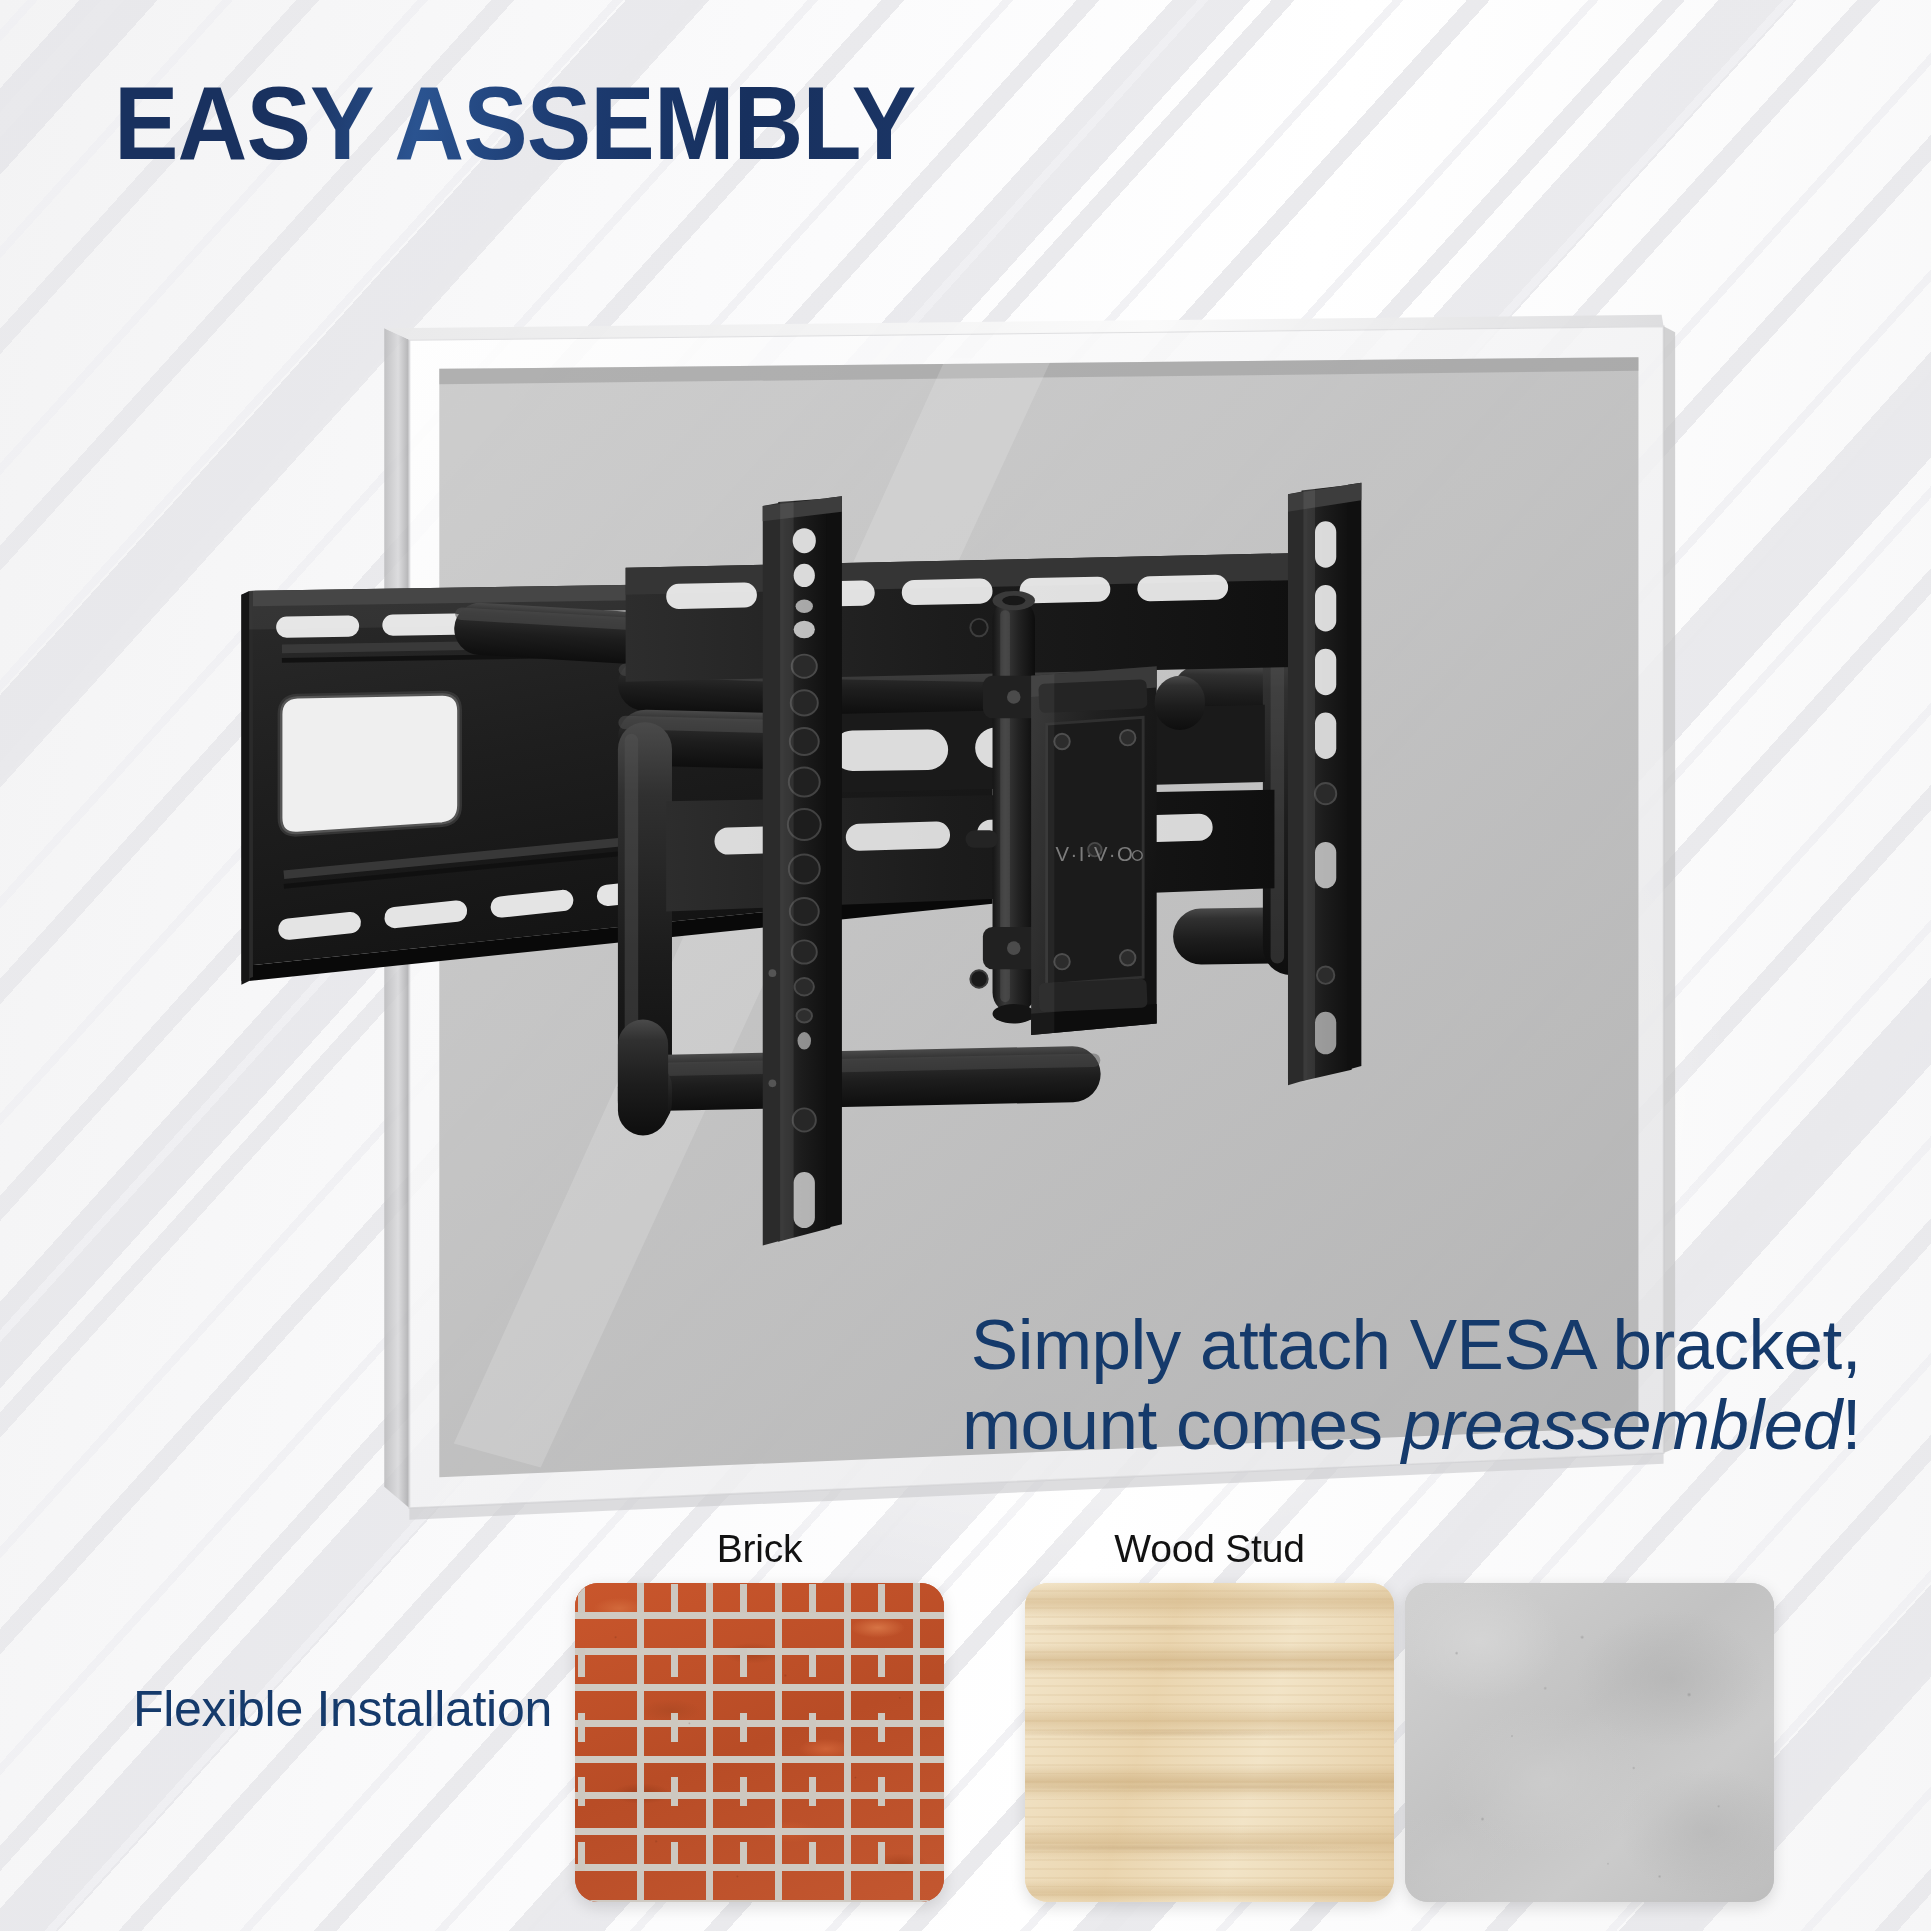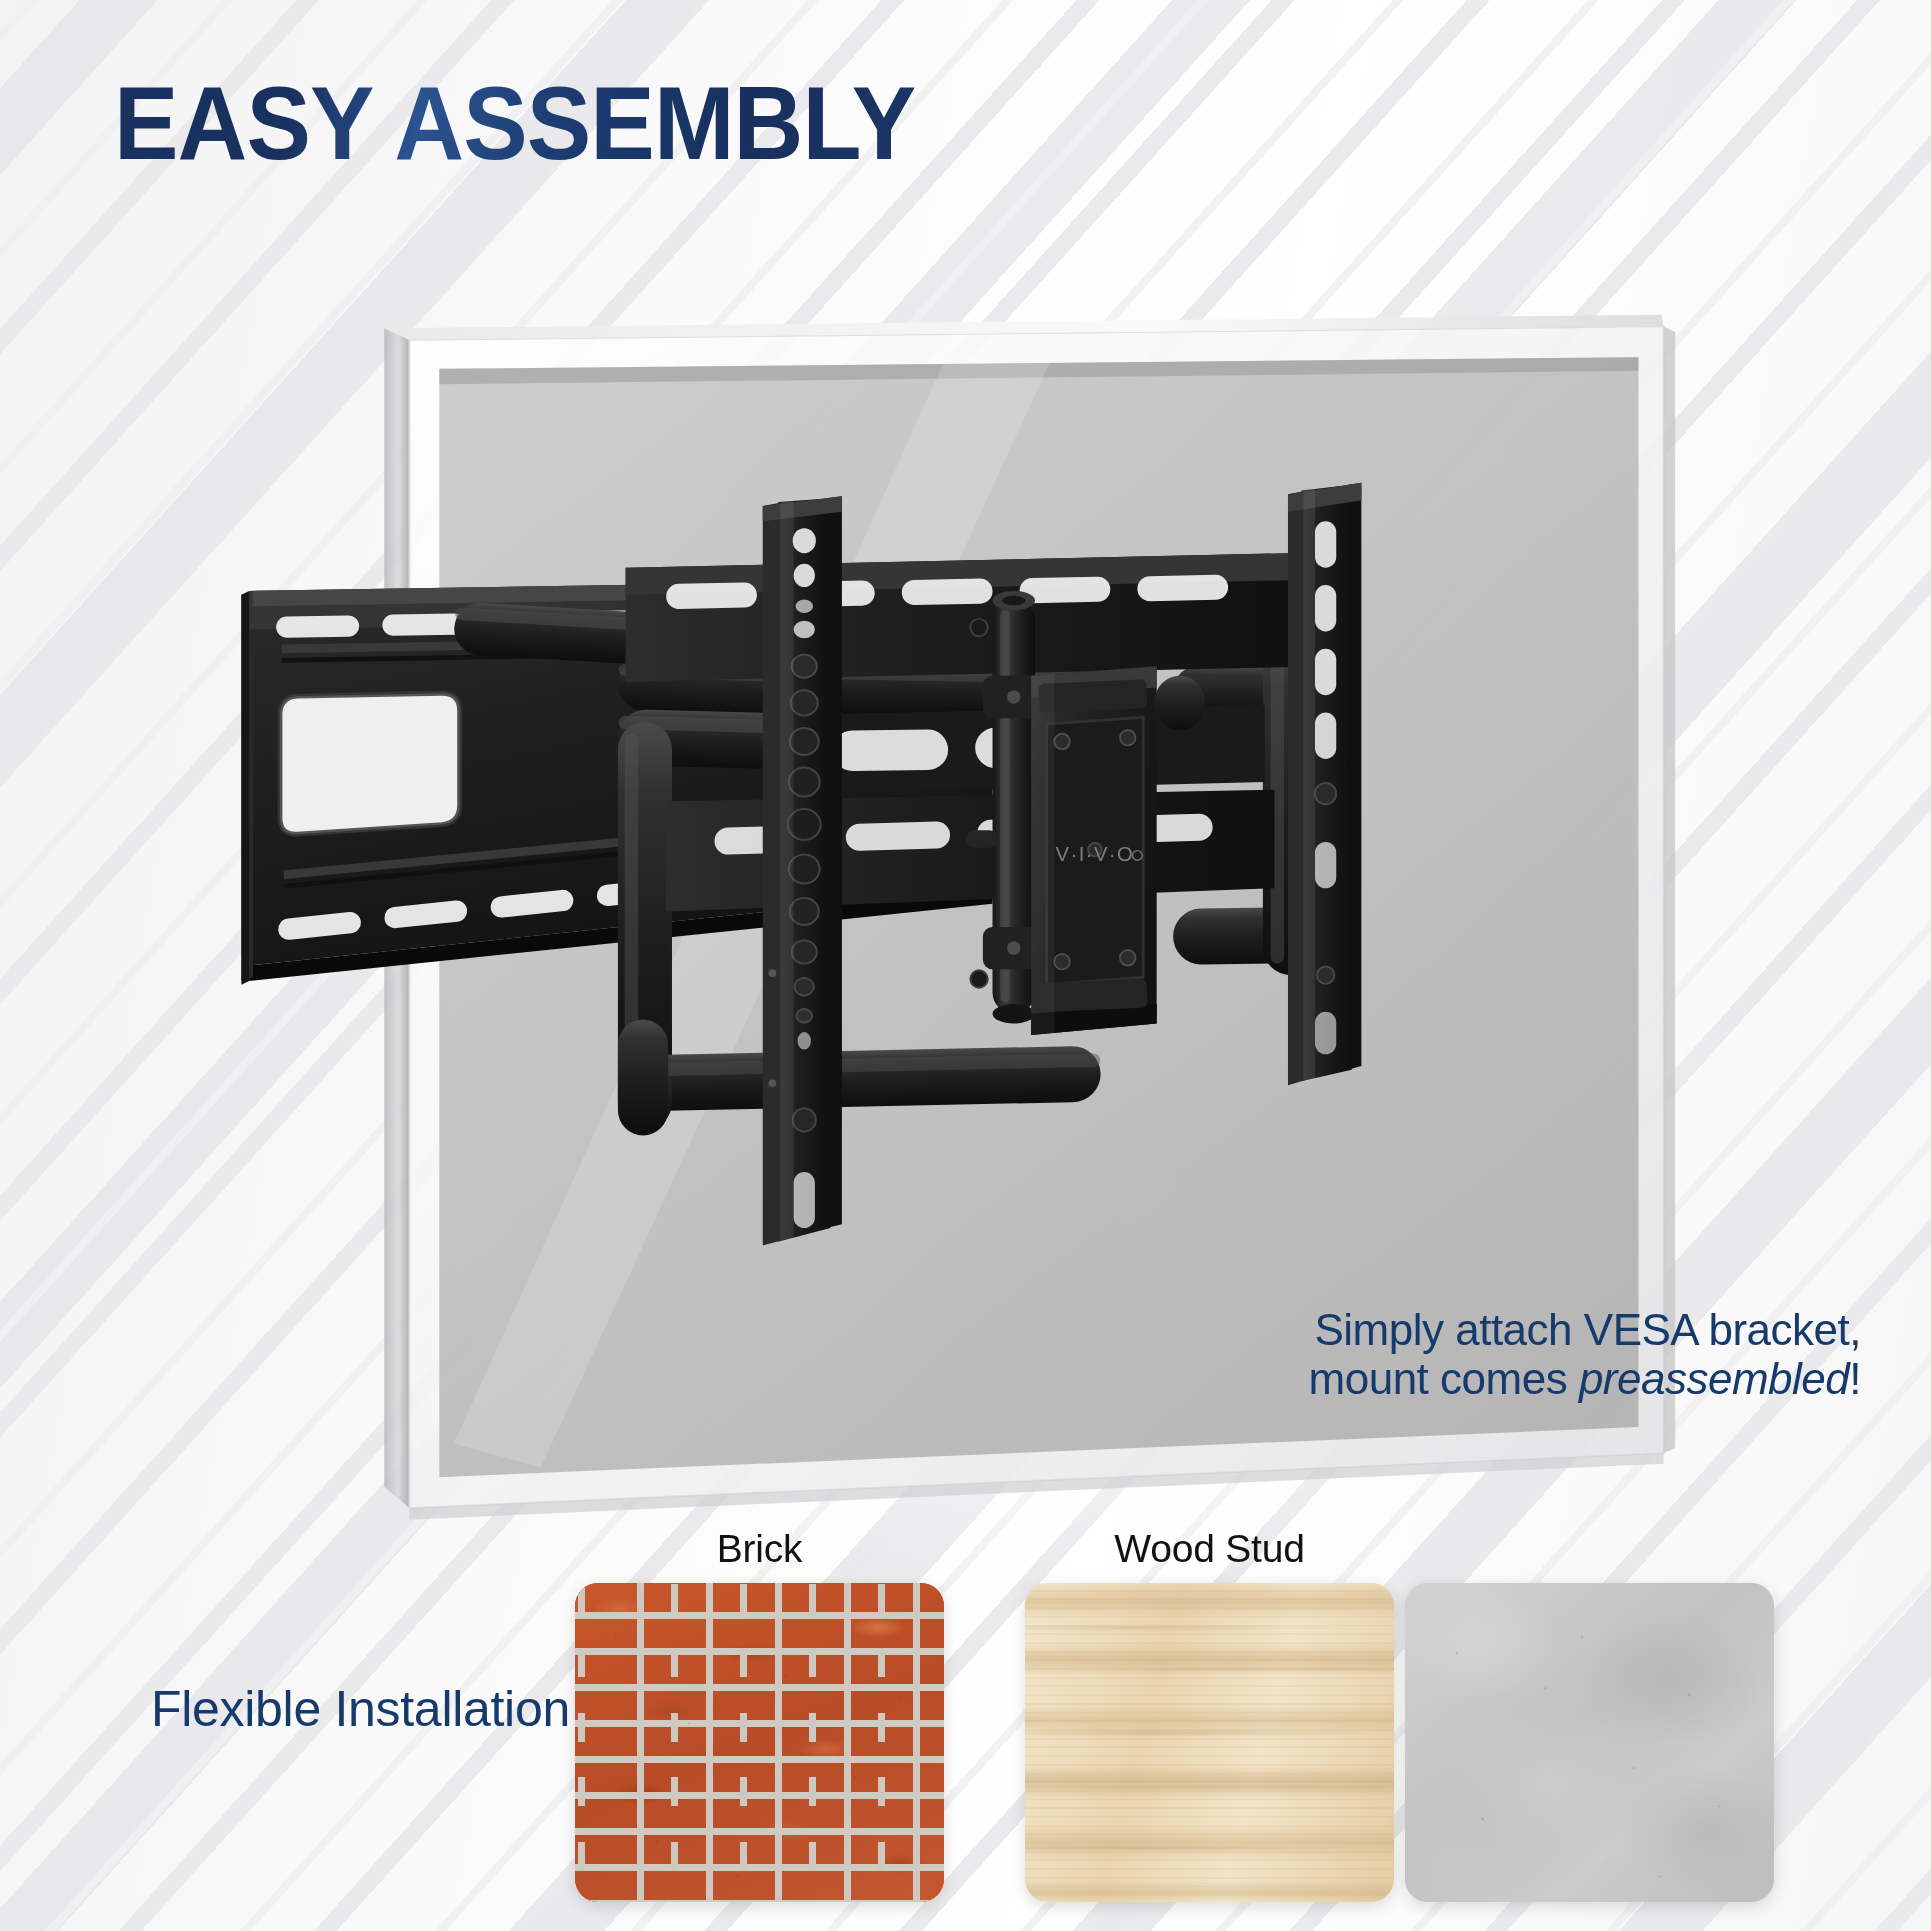--- a/index.html
+++ b/index.html
@@ -64,29 +64,29 @@
   .tv-svg{position:absolute;left:0;top:0;}
 
   
   .mount-svg{position:absolute;left:0;top:0;}
 
   
   .tagline{
     position:absolute;right:70px;top:1305px;
     text-align:right;
     color:#153a6b;
-    font-size:44px;line-height:1.12;
+    font-size:71px;line-height:1.12;
     font-weight:400;letter-spacing:-0.5px;
     font-family:"Liberation Sans","DejaVu Sans",sans-serif;
   }
   .tagline .em{font-weight:400;font-style:italic;}
 
   
   .flex-install{
-    position:absolute;left:151px;top:1680px;
+    position:absolute;left:133px;top:1680px;
     font-size:50px;color:#153a6b;font-weight:400;letter-spacing:-0.3px;
     font-family:"Liberation Sans","DejaVu Sans",sans-serif;
   }
 
   
   .swatch-row{position:absolute;left:575px;top:1533px;width:1284px;height:377px;}
   .swatch{position:absolute;top:50px;width:369px;height:319px;padding-left:48px;}
   .swatch .cap{
     position:absolute;top:-56px;left:0;width:369px;text-align:center;
     font-size:39px;color:#121212;font-weight:400;letter-spacing:-0.2px;

